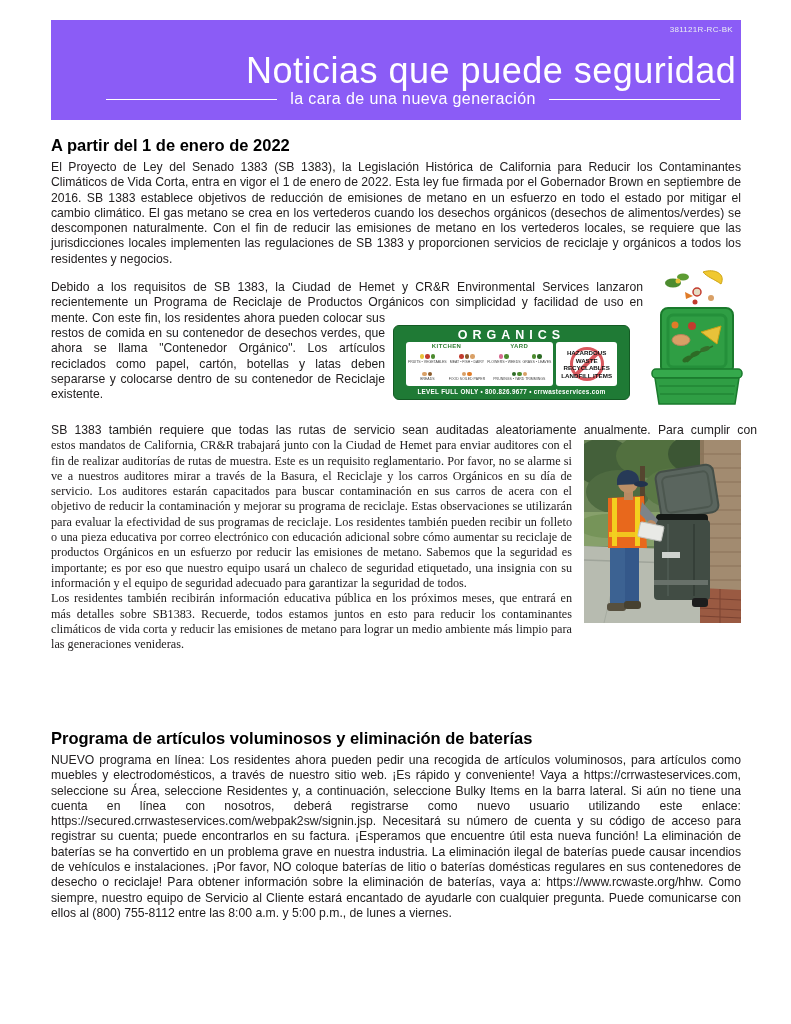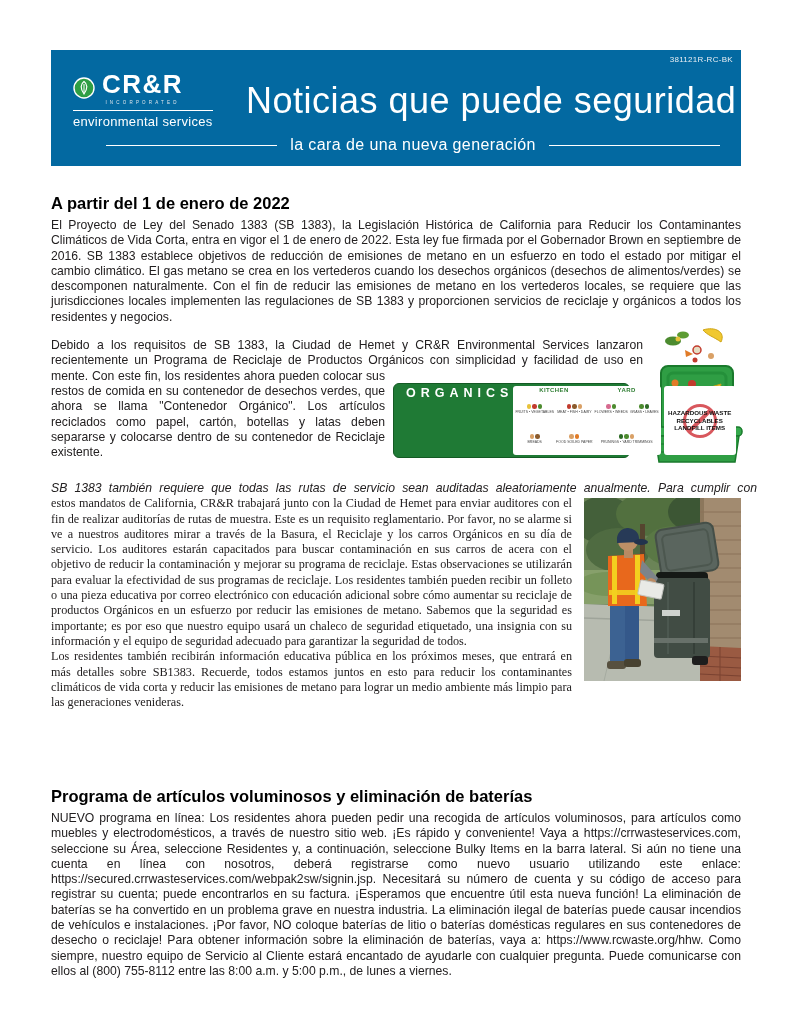--- a/index.html
+++ b/index.html
@@ -6,21 +6,21 @@
   html,body { margin:0; padding:0; }
   body {
     width:791px; height:1024px; position:relative; overflow:hidden;
     background:#ffffff; font-family:"Liberation Sans", sans-serif;
     color:#232021;
   }
   .page { position:absolute; inset:0; padding:0 50px 0 51px; }
 
   
   .masthead {
-    margin-top:50px; height:116px; background:#0369a1; position:relative;
+    margin-top:20px; height:100px; background:#8b5cf6; position:relative;
     color:#fff;
   }
   .doc-code {
     position:absolute; top:5px; right:8px; font-size:8px; letter-spacing:.3px;
     color:#e9eef3;
   }
   .logo { position:absolute; left:22px; top:21px; width:152px; }
   .logo-row { display:flex; align-items:center; gap:7px; }
   .leaf-badge { width:22px; height:22px; flex:0 0 auto; }
   .logo-main { display:flex; flex-direction:column; }
@@ -37,39 +37,39 @@
     position:absolute; left:55px; right:21px; bottom:12px;
     display:flex; align-items:center; gap:13px;
   }
   .sub-line { flex:1; height:1px; background:#ffffff; }
   .mast-subtitle { font-size:16px; letter-spacing:.4px; white-space:nowrap; }
 
   
   .section-h { margin:0; font-size:16.5px; font-weight:bold; color:#000; line-height:1.15; }
   .para { font-size:12.2px; line-height:15.3px; text-align:justify; }
   .preline { white-space:pre-line;font-family:Liberation Serif, serif; }
-  .justify-full { text-align:justify; text-align-last:justify; margin-right:-16px;font-style:italic; }
+  .justify-full { text-align:justify; text-align-last:justify; margin-right:-16px; }
   .cf::after { content:""; display:block; clear:both; }
 
-  .sec1 { margin-top:28px; height:282px; }
+  .sec1 { margin-top:16px; height:282px; }
   .sec2 { height:306px; }
   .sec3 { }
   .mt5 { margin-top:5px; }
   .mt13 { margin-top:13px; }
 
   
   .float-bin { float:right; width:90px; height:45px; margin-left:8px; }
   .float-bin svg { display:block; width:92px; height:140px; margin-top:-12px; }
   .float-organics { float:right; clear:right; width:348px; height:75px; margin:0 0 10px 8px; }
   .float-photo { float:right; width:157px; height:183px; margin:2px 0 8px 12px; }
 
   
   .organics-card {
     width:237px; height:75px; background:#1f7a35; border-radius:6px;
-    border:1px solid #145a24; padding:2px 12px; display:flex; flex-direction:row;
+    border:1px solid #145a24; padding:2px 12px; display:flex; flex-direction:column;
   }
   .organics-title {
     text-align:center; color:#fff; font-weight:bold; font-size:12.5px;
     letter-spacing:5px; line-height:14px;
   }
   .organics-mid { flex:1; display:flex; gap:3px; }
   .organics-panel { background:#fff; border-radius:3px; flex:1; display:flex; padding:1px 2px; gap:2px; }
   .food-col { flex:1; display:flex; flex-direction:column; }
   .food-col-h { text-align:center; color:#2e7d32; font-weight:bold; font-size:6px; letter-spacing:.4px; line-height:7px; }
   .food-grid { flex:1; display:grid; grid-template-columns:1fr 1fr; gap:0 2px; }
@@ -100,37 +100,20 @@
   }
 </style>
 </head>
 <body>
 
 <div class="page">
 
   <div class="masthead">
     <div class="doc-code">381121R-RC-BK</div>
 
-    <div class="logo">
-      <div class="logo-row">
-        <span class="leaf-badge">
-          <svg viewBox="0 0 22 22" width="22" height="22">
-            <circle cx="11" cy="11" r="10" fill="#2f9e44" stroke="#ffffff" stroke-width="1.4"></circle>
-            <path d="M11 4.5 C14.5 7, 15 11.5, 11 17 C7 11.5, 7.5 7, 11 4.5 Z" fill="none" stroke="#ffffff" stroke-width="1.2"></path>
-            <line x1="11" y1="7" x2="11" y2="16" stroke="#ffffff" stroke-width="1"></line>
-          </svg>
-        </span>
-        <span class="logo-main">
-          <span class="crr-name">CR&amp;R</span>
-          <span class="crr-inc">INCORPORATED</span>
-        </span>
-      </div>
-      <hr class="logo-divider">
-      <div class="logo-tagline">environmental services</div>
-    </div>
 
     <div class="mast-title">Noticias que puede seguridad</div>
 
     <div class="mast-subrow">
       <span class="sub-line"></span>
       <span class="mast-subtitle">la cara de una nueva generación</span>
       <span class="sub-line"></span>
     </div>
   </div>
 

